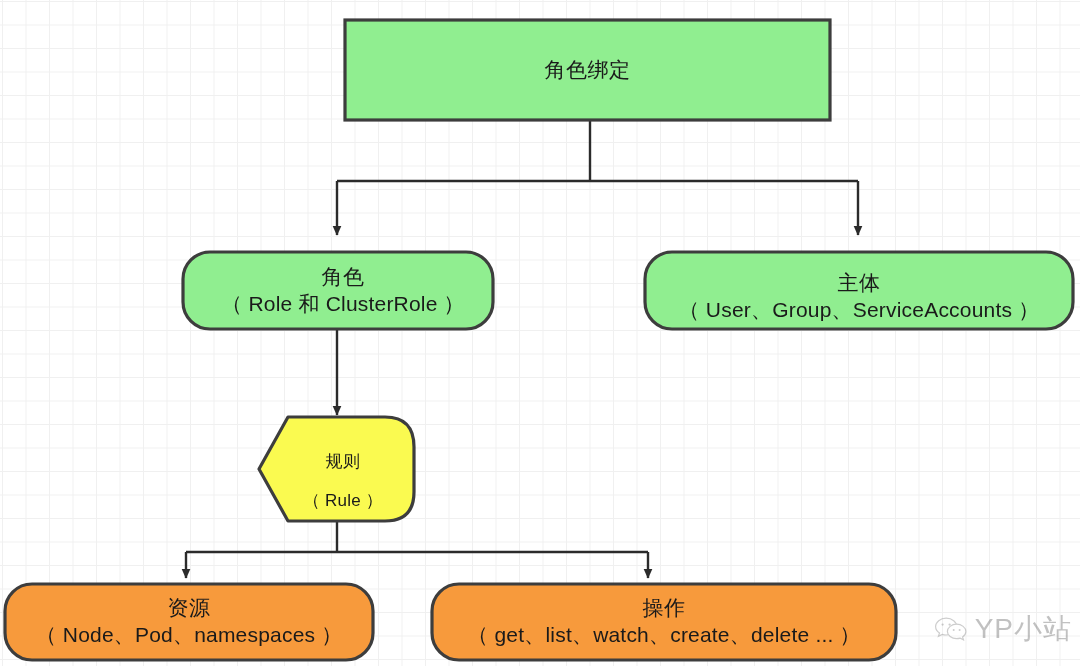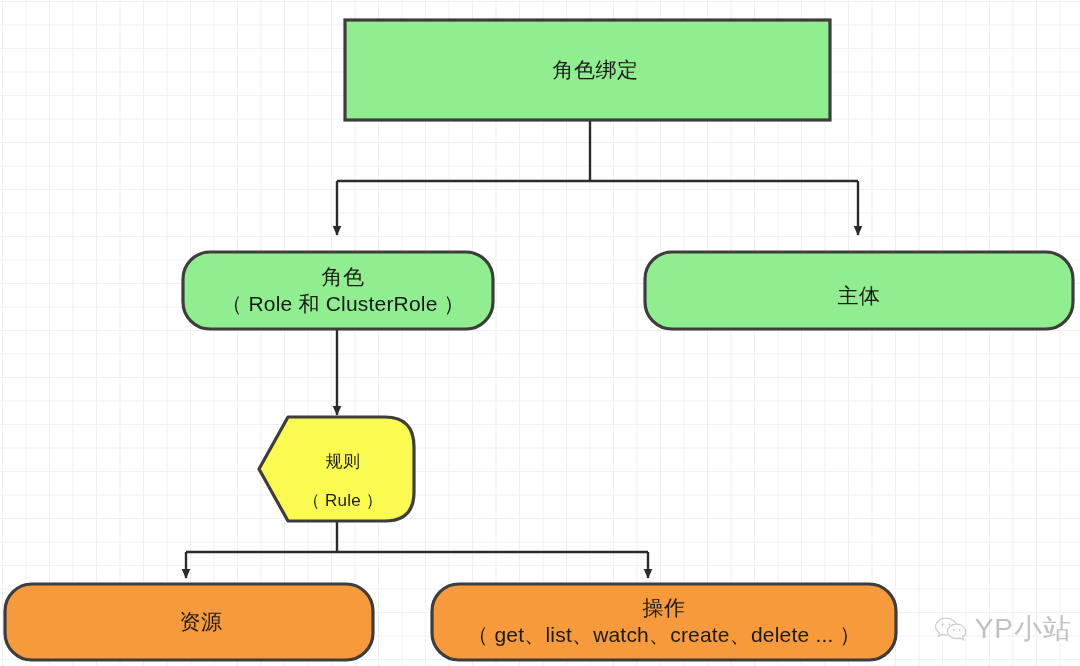--- a/index.html
+++ b/index.html
@@ -108,40 +108,42 @@
 
     <rect x="645" y="252" width="428" height="77" rx="27" ry="27" fill="#90EE90" stroke="#3d3d3d" stroke-width="3.2"></rect>
 
     <path d="M288,417 L385,417 Q414,417 414,447 L414,492 Q414,521 385,521 L288,521 L259,469 Z" fill="#FAFA50" stroke="#3d3d3d" stroke-width="3.2" stroke-linejoin="round"></path>
 
     <rect x="5" y="584" width="368" height="76" rx="27" ry="27" fill="#F79A3C" stroke="#3d3d3d" stroke-width="3.2"></rect>
 
     <rect x="432" y="584" width="464" height="76" rx="27" ry="27" fill="#F79A3C" stroke="#3d3d3d" stroke-width="3.2"></rect>
   </svg>
 
-  <div class="node-label" style="left:345px; top:20px; width:485px; height:100px;padding-left:8px;">
+  <div class="node-label" style="left:345px; top:20px; width:485px; height:100px;">
     <div class="line-cn">角色绑定</div>
   </div>
 
   <div class="node-label" style="left:183px; top:252px; width:320px; height:77px;">
     <div class="line-cn">角色</div>
     <div class="line-en">（ Role 和 ClusterRole ）</div>
   </div>
 
   <div class="node-label" style="left:645px; top:252px; width:428px; height:89px;">
     <div class="line-cn">主体</div>
+    <div class="line-en">（ User、Group、ServiceAccounts ）</div>
   </div>
 
   <div class="node-label small" style="left:272px; top:417px; width:142px; height:104px;">
     <div class="line-cn">规则</div>
     <div class="line-en">（ Rule ）</div>
   </div>
 
-  <div class="node-label" style="left:17px; top:584px; width:368px; height:76px;">
+  <div class="node-label" style="left:5px; top:584px; width:368px; height:76px;">
     <div class="line-cn">资源</div>
+    <div class="line-en">（ Node、Pod、namespaces ）</div>
   </div>
 
   <div class="node-label" style="left:432px; top:584px; width:464px; height:76px;">
     <div class="line-cn">操作</div>
     <div class="line-en">（ get、list、watch、create、delete ... ）</div>
   </div>
 
   <div id="watermark">
     <svg width="34" height="26" viewBox="0 0 34 26" fill="none" stroke="#8a8a8a" stroke-width="1.2">
       <path d="M12.2,2.2 C6.3,2.2 1.6,6.0 1.6,10.6 C1.6,13.2 3.1,15.5 5.5,17.0

